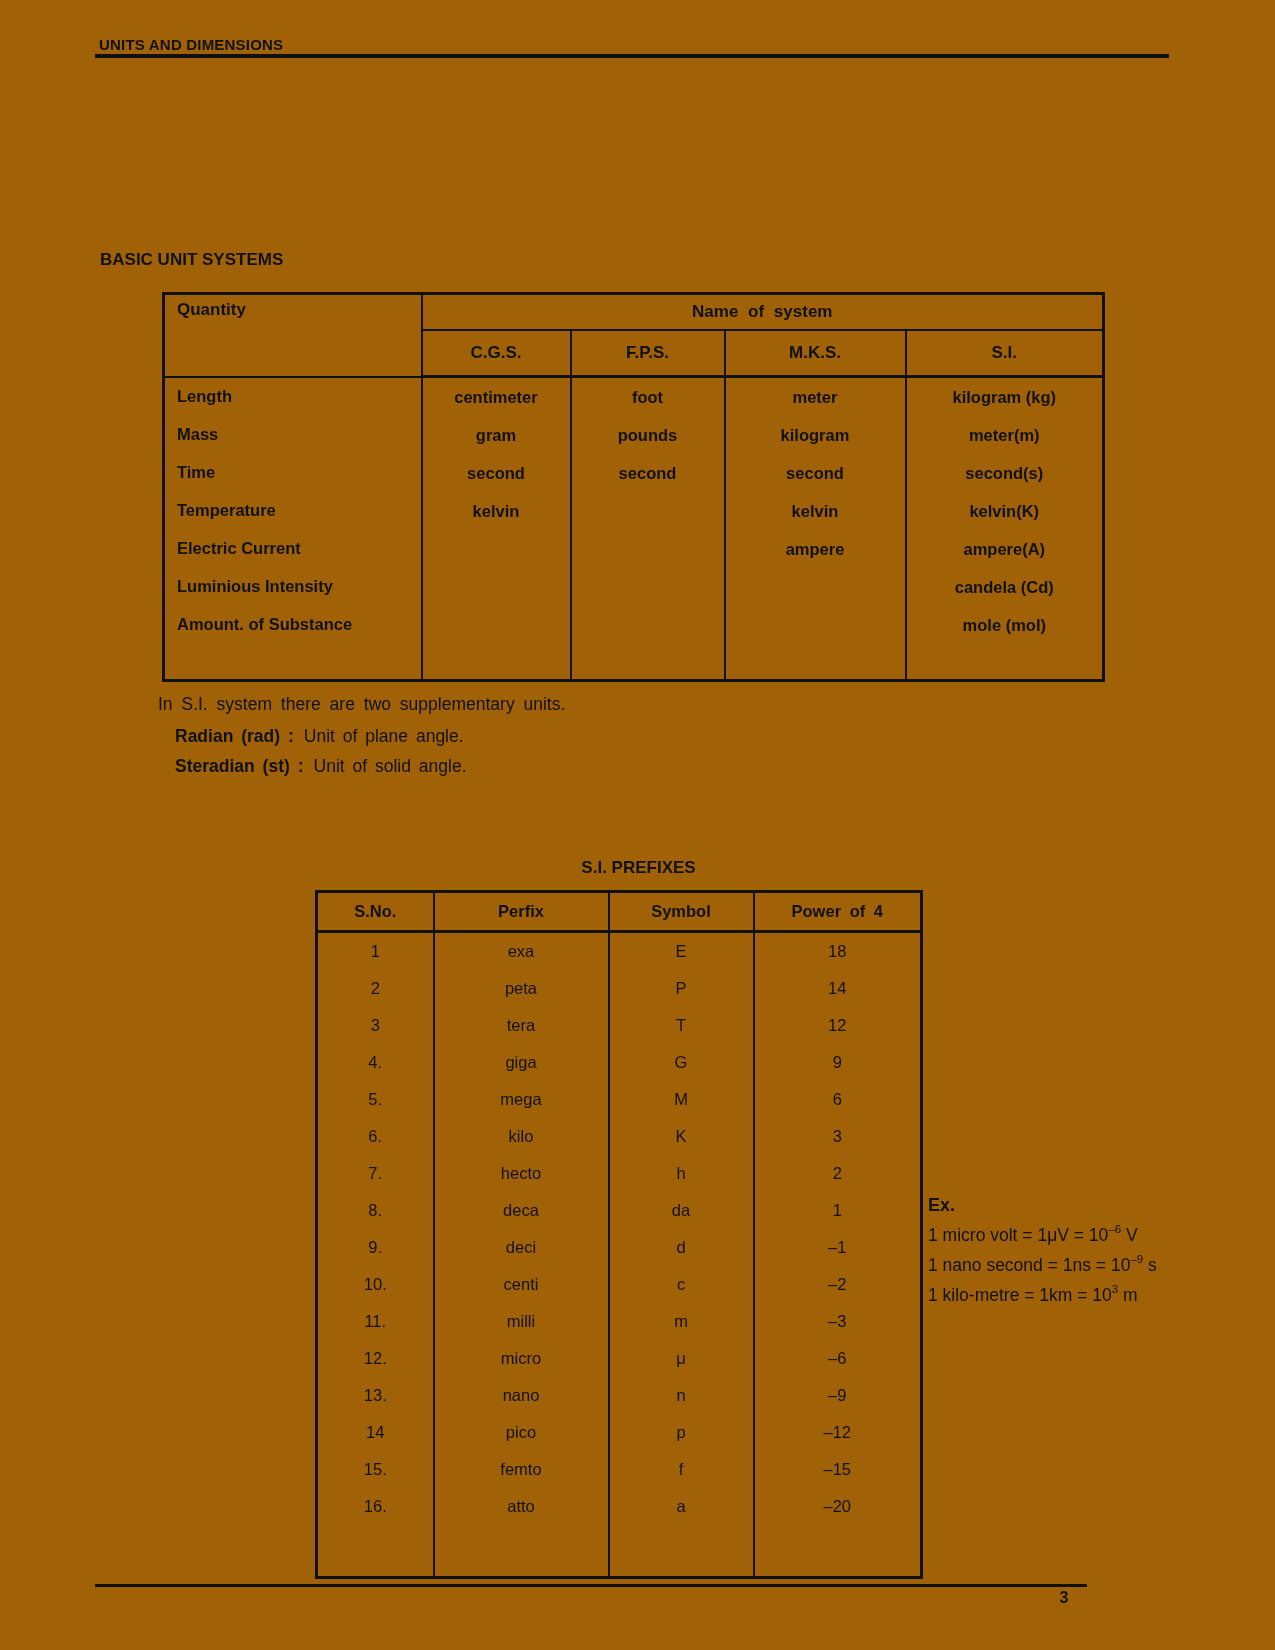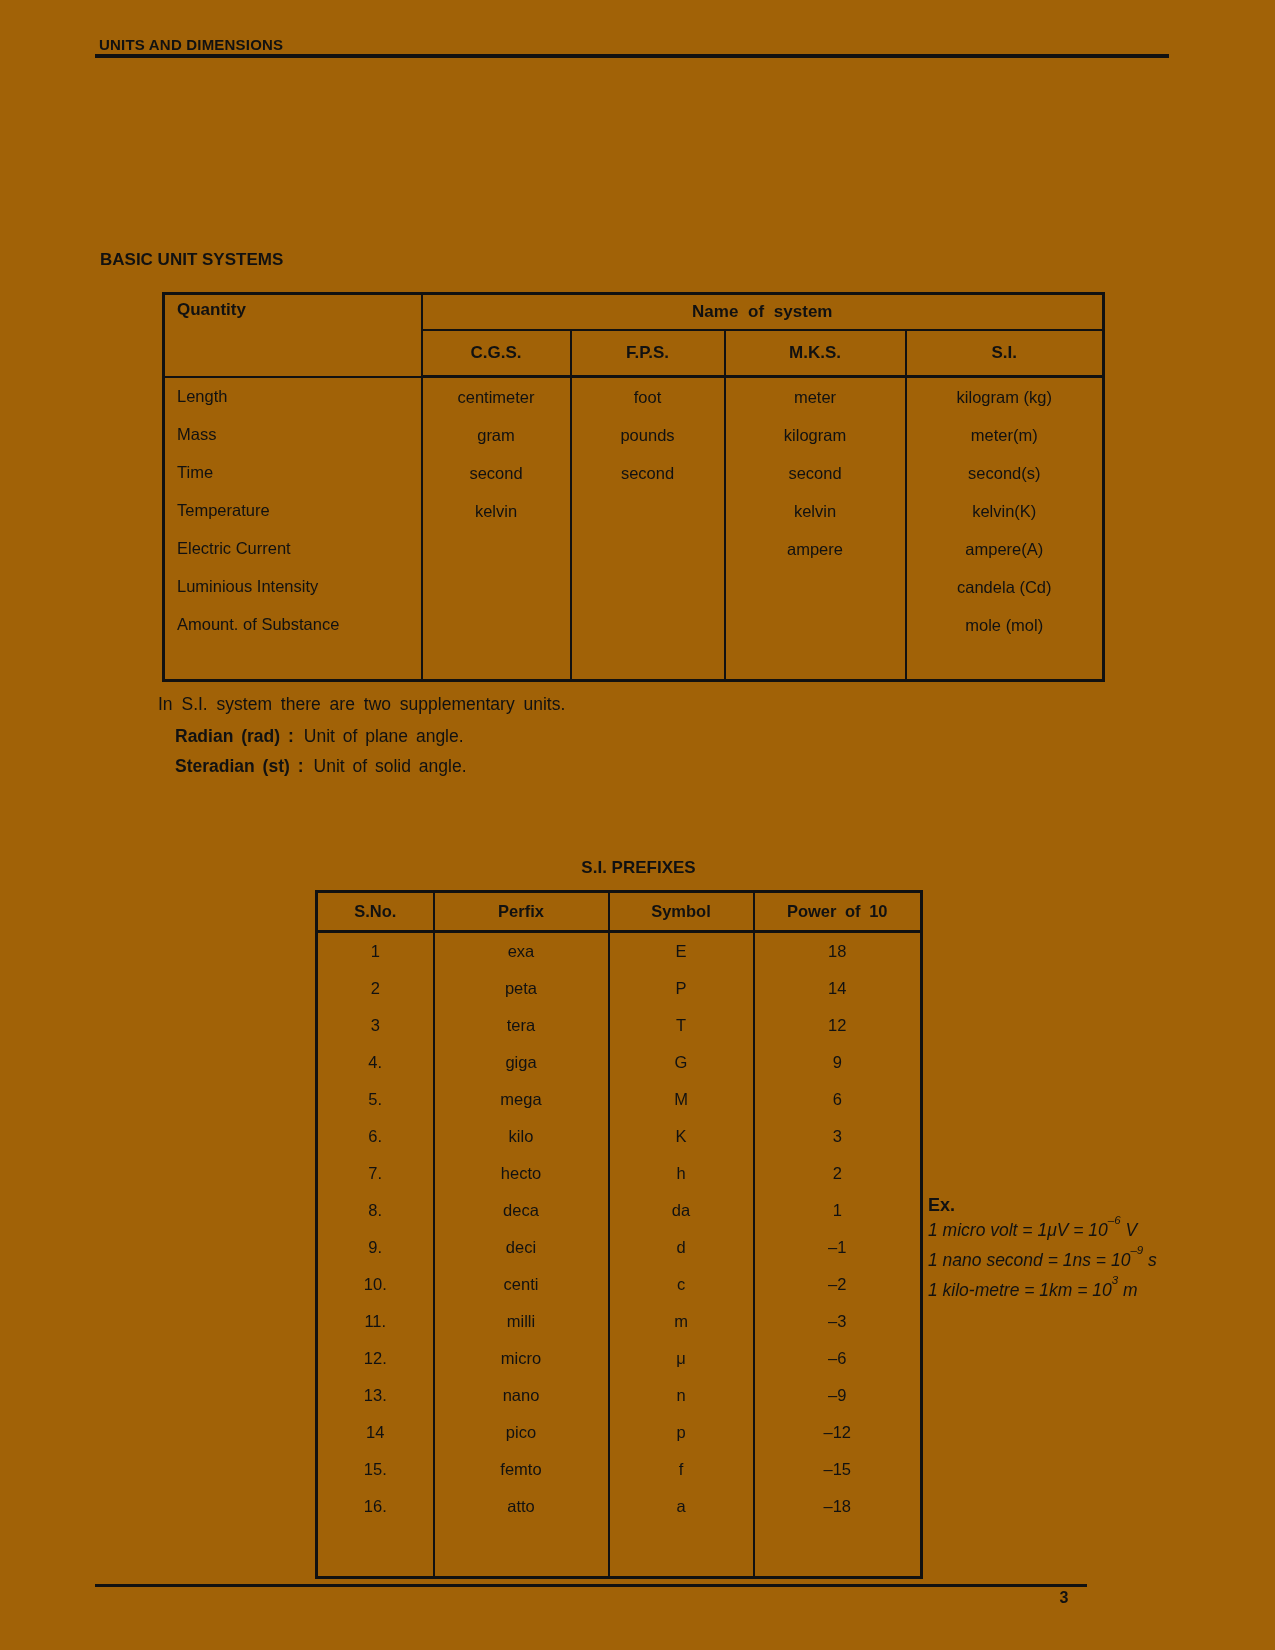--- a/index.html
+++ b/index.html
@@ -14,21 +14,21 @@
   .head-rule{position:absolute;left:95px;top:54px;width:1074px;height:4px;background:#111;}
   .page-title{position:absolute;left:99px;top:64px;font-size:21px;font-weight:bold;margin:0;}
   .basic-title{position:absolute;left:100px;top:250px;font-size:17px;font-weight:bold;margin:0;}
 
   
   .units-table{
     position:absolute;left:162px;top:292px;width:940px;
     border-collapse:collapse;table-layout:fixed;border:3px solid #111;
     font-size:17px;
   }
-  .units-table th,.units-table td{border:2px solid #111;padding:0;}
+  .units-table th,.units-table td{border:2px solid #111;padding:0;font-weight:bold;}
   .units-table th{font-weight:bold;word-spacing:5px;}
   .units-table th.qty-h{vertical-align:top;text-align:left;padding:5px 0 0 12px;word-spacing:0;}
   .units-table th.group-h{height:34px;text-align:center;}
   .units-table tr.sub th{height:44px;text-align:center;border-bottom:3px solid #111;}
   .units-table td{vertical-align:top;padding-bottom:35px;}
   .ul{height:38px;display:flex;align-items:center;justify-content:center;font-size:16.5px;}
   td.qty .ul{justify-content:flex-start;padding-left:12px;}
 
   
   .supp-intro{position:absolute;left:158px;top:694px;font-size:17.5px;word-spacing:4px;}
@@ -44,21 +44,21 @@
     font-size:16.5px;
   }
   .prefix-table th,.prefix-table td{border:2px solid #111;padding:0;text-align:center;}
   .prefix-table th{height:37px;font-weight:bold;word-spacing:4px;border-bottom:3px solid #111;}
   .prefix-table td{vertical-align:top;padding-bottom:51px;}
   .pl{height:37px;display:flex;align-items:center;justify-content:center;}
 
   
   .ex-block{position:absolute;left:928px;top:1190px;}
   .ex-label{font-size:18px;font-weight:bold;height:30px;display:flex;align-items:center;}
-  .ex-line{font-size:17.5px;height:30px;display:flex;white-space:pre;font-style:italic;}
+  .ex-line{font-size:17.5px;height:30px;display:flex;align-items:center;white-space:pre;}
   .ex-line sup{font-size:11.5px;line-height:1;position:relative;top:-5px;}
 
   
   .foot-rule{position:absolute;left:95px;top:1584px;width:992px;height:3px;background:#111;}
   .page-number{position:absolute;left:1044px;top:1589px;width:40px;text-align:center;font-size:16px;font-weight:bold;}
 </style>
 </head>
 <body>
 
 <div class="page">
@@ -154,21 +154,21 @@
       <col style="width:117px">
         <col style="width:175px">
         <col style="width:145px">
         <col style="width:168px">
     </colgroup>
     <thead>
       <tr>
         <th>S.No.</th>
         <th>Perfix</th>
         <th>Symbol</th>
-        <th>Power of 10</th>
+        <th>Power of 4</th>
       </tr>
     </thead>
     <tbody>
       <tr>
         <td>
           <div class="pl">1</div>
           <div class="pl">2</div>
           <div class="pl">3</div>
           <div class="pl">4.</div>
           <div class="pl">5.</div>
@@ -229,21 +229,21 @@
           <div class="pl">3</div>
           <div class="pl">2</div>
           <div class="pl">1</div>
           <div class="pl">–1</div>
           <div class="pl">–2</div>
           <div class="pl">–3</div>
           <div class="pl">–6</div>
           <div class="pl">–9</div>
           <div class="pl">–12</div>
           <div class="pl">–15</div>
-          <div class="pl">–18</div>
+          <div class="pl">–20</div>
         </td>
       </tr>
     </tbody>
   </table>
 
   <div class="ex-block">
     <div class="ex-label">Ex.</div>
     <div class="ex-line"><span>1 micro volt = 1μV = 10</span><sup>–6</sup><span> V</span></div>
     <div class="ex-line"><span>1 nano second = 1ns = 10</span><sup>–9</sup><span> s</span></div>
     <div class="ex-line"><span>1 kilo-metre = 1km = 10</span><sup>3</sup><span> m</span></div>

